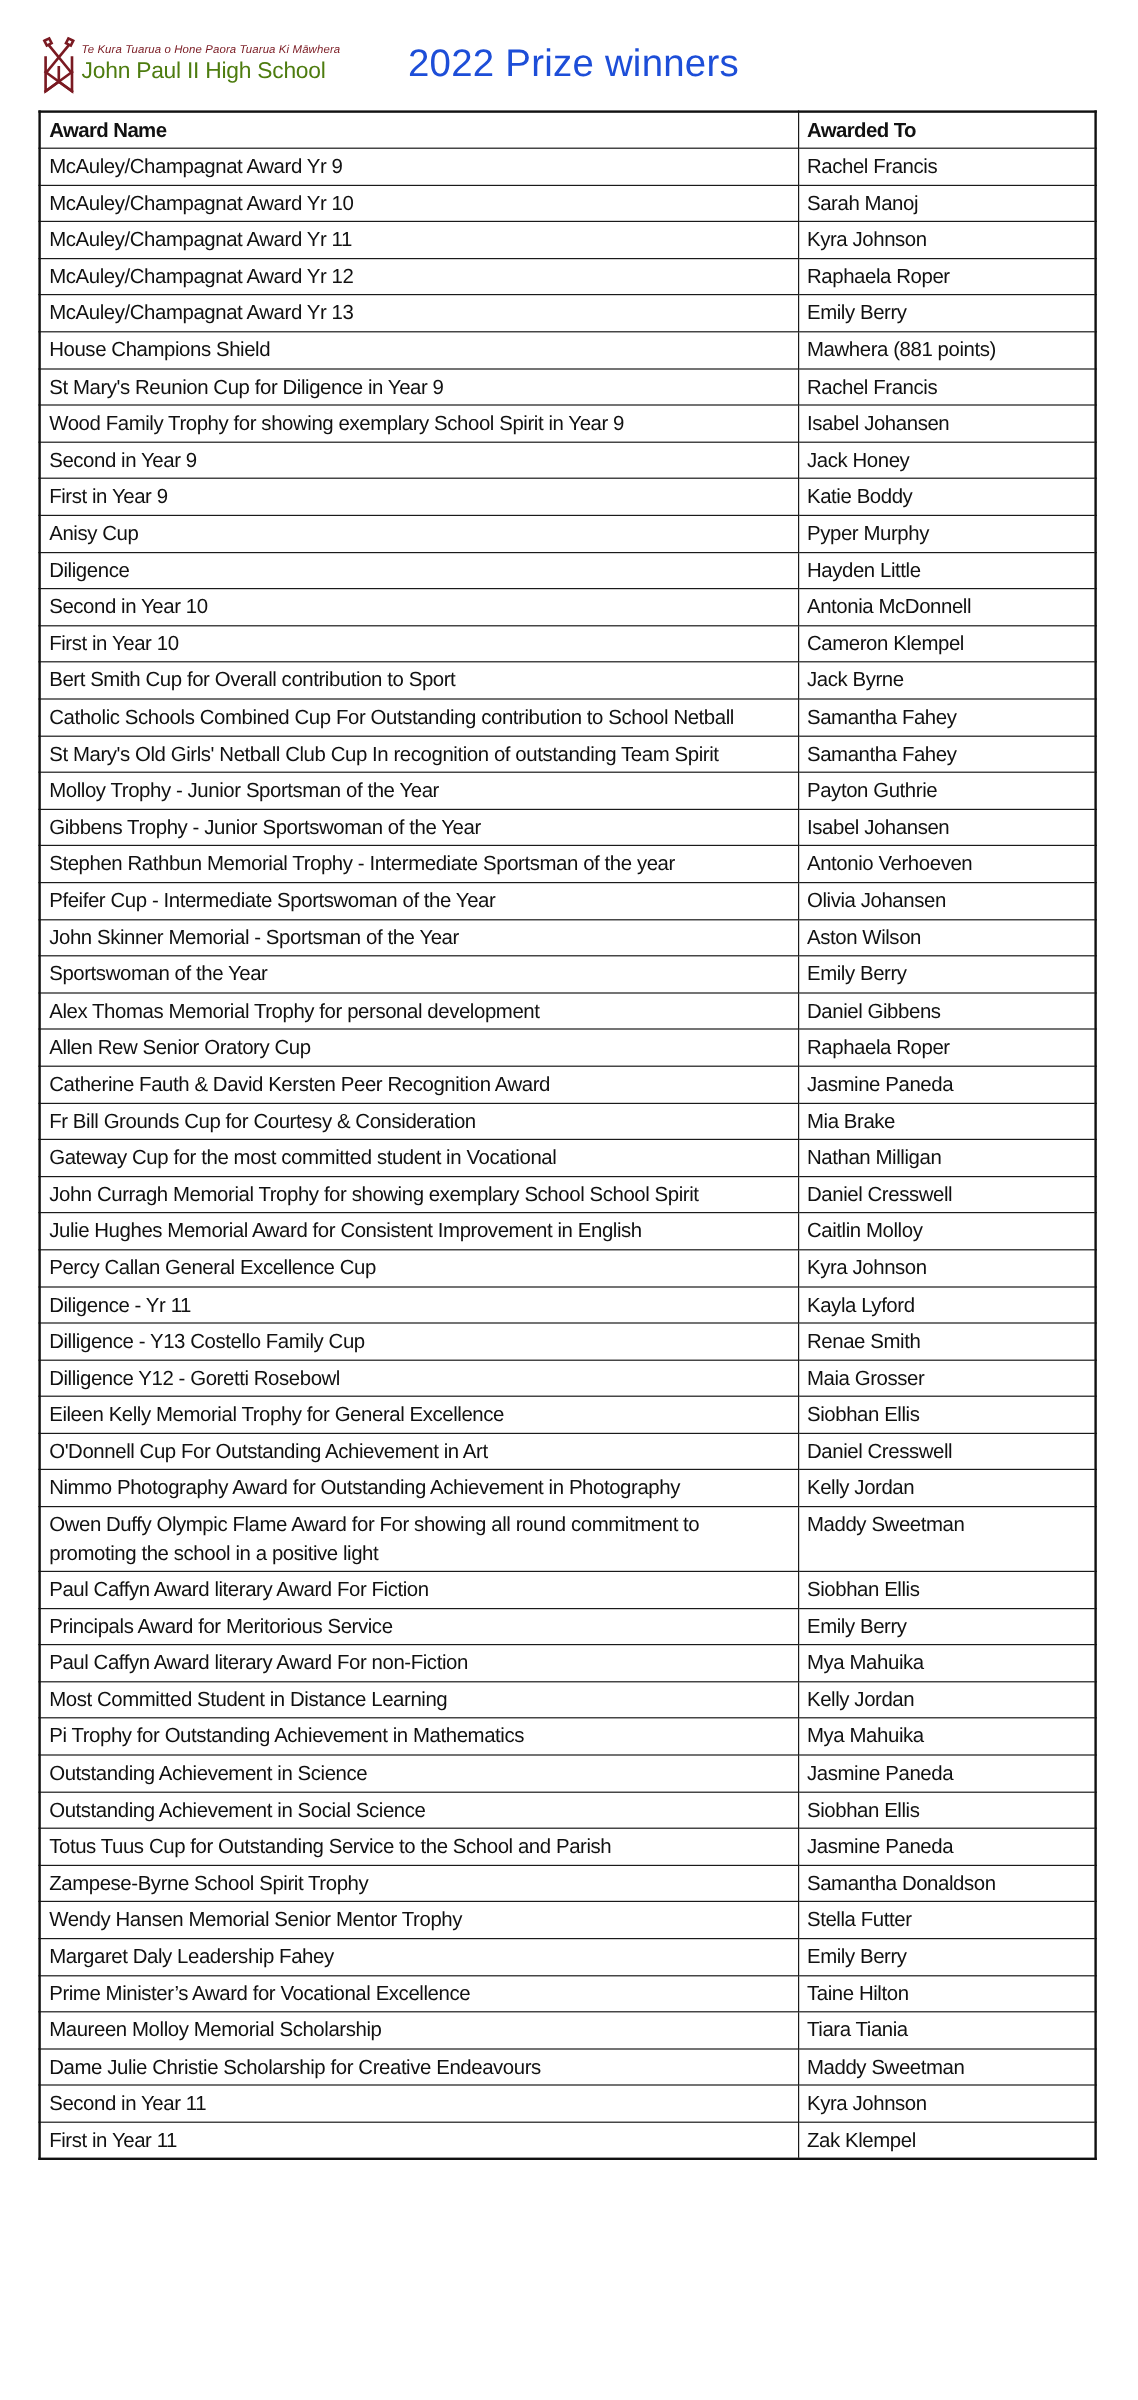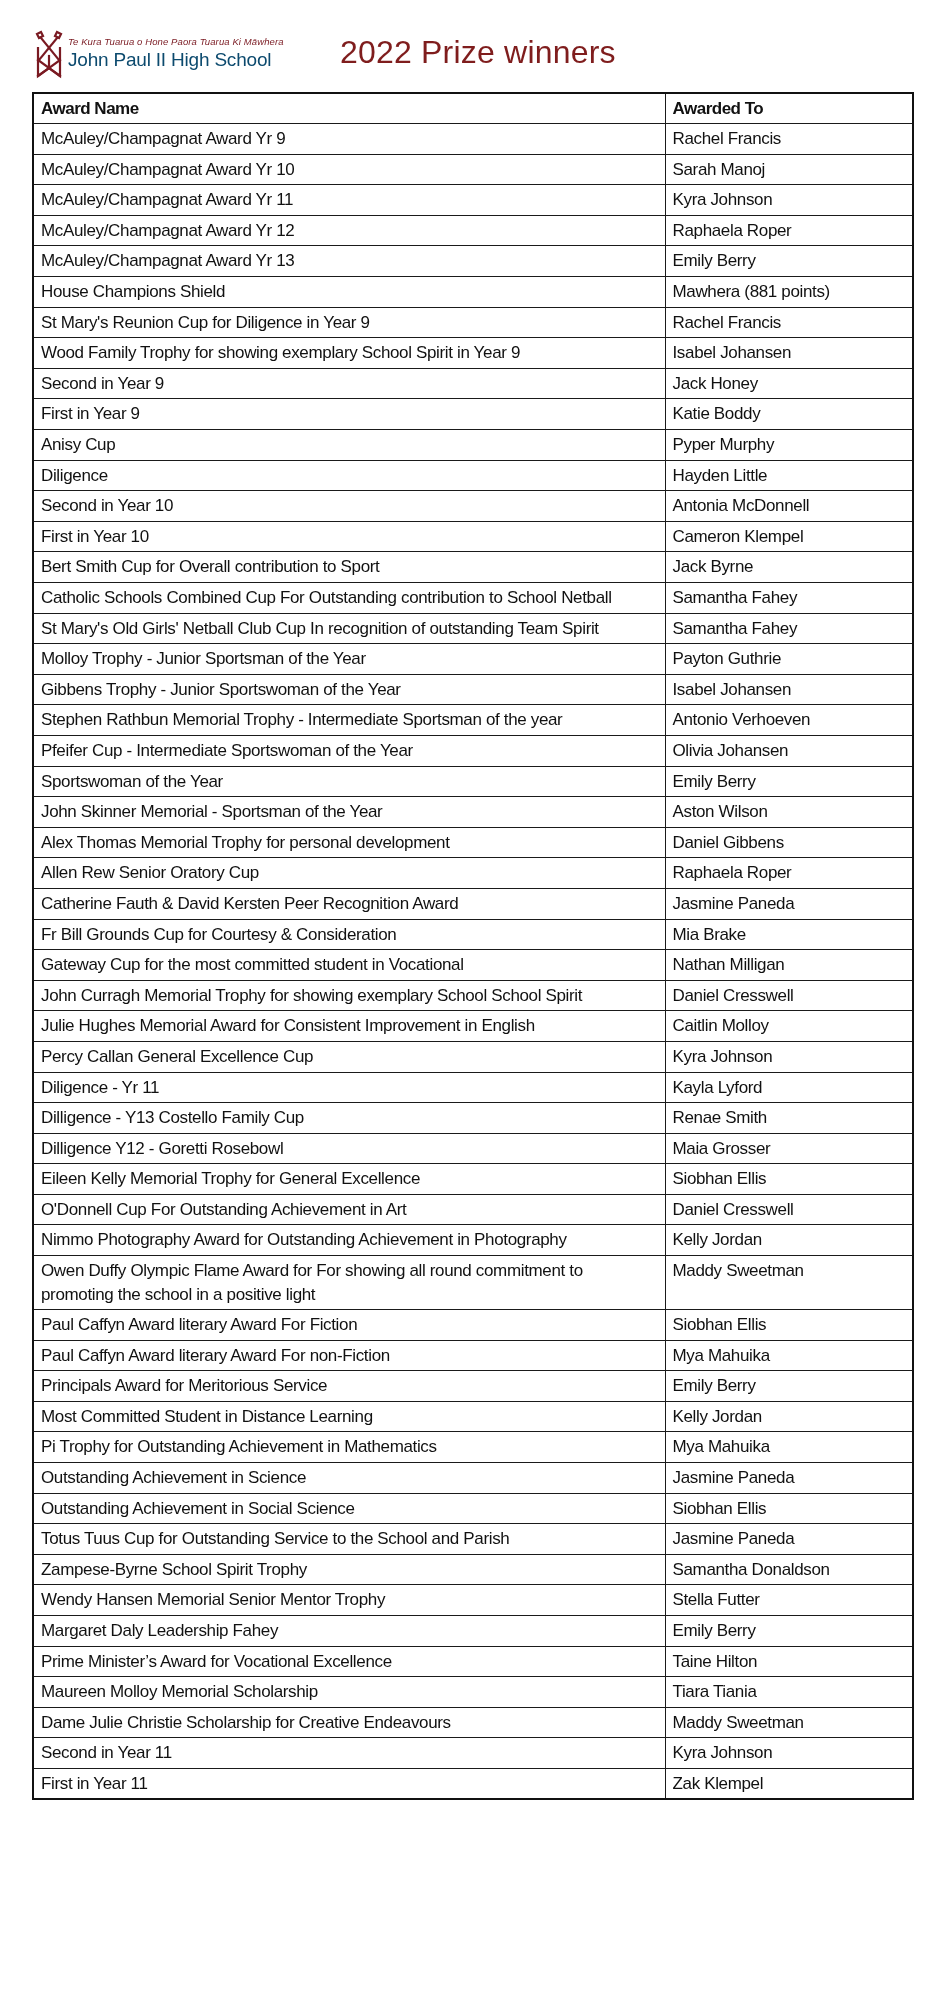--- a/index.html
+++ b/index.html
@@ -2,22 +2,22 @@
 <html><head>
   <meta charset="utf-8">
   <style>
     html, body { margin: 0; padding: 0; background: #ffffff; }
     body { width: 948px; height: 2000px; position: relative; overflow: hidden;
            font-family: "Liberation Sans", "DejaVu Sans", sans-serif; color: #111; }
     .header { position: absolute; left: 34px; top: 28px; height: 56px; width: 880px; }
     .logo { position: absolute; left: 0; top: 2px; width: 30px; height: 50px; }
     .school-block { position: absolute; left: 34px; top: 8px; }
     .school-motto { font-size: 9.5px; font-style: italic; color: #7a1a22; letter-spacing: 0.1px; white-space: nowrap; line-height: 12px; }
-    .school-name { font-size: 19px; color: #0c4a6e; white-space: nowrap; line-height: 24px; letter-spacing: -0.2px; }
-    .page-title { position: absolute; left: 306px; top: 6px; font-size: 32px; color: #7f1d1d; white-space: nowrap; letter-spacing: 0.2px; }
+    .school-name { font-size: 19px; color: #4d7c0f; white-space: nowrap; line-height: 24px; letter-spacing: -0.2px; }
+    .page-title { position: absolute; left: 306px; top: 6px; font-size: 32px; color: #1d4ed8; white-space: nowrap; letter-spacing: 0.2px; }
     .table-wrap { position: absolute; left: 32px; top: 92px; width: 880px; }
     table { border-collapse: collapse; width: 880px; table-layout: fixed; border: 2px solid #111; }
     col.c1 { width: 632px; }
     col.c2 { width: 248px; }
     th, td { border: 1.5px solid #1a1a1a; padding: 3px 7px 2px 7px; vertical-align: top;
              font-size: 17px; line-height: 24px; text-align: left; font-weight: normal;
              font-family: "Liberation Sans", sans-serif; letter-spacing: -0.35px; color: #111; }
     th { font-weight: bold; letter-spacing: -0.5px; }
     tr { height: 30.6px; }
   </style>
@@ -138,28 +138,28 @@
         </tr>
         <tr>
           <td>Stephen Rathbun Memorial Trophy - Intermediate Sportsman of the year</td>
           <td>Antonio Verhoeven</td>
         </tr>
         <tr>
           <td>Pfeifer Cup - Intermediate Sportswoman of the Year</td>
           <td>Olivia Johansen</td>
         </tr>
         <tr>
-          <td>Sportswoman of the Year</td>
-          <td>Emily Berry</td>
-        </tr>
-        <tr>
           <td>John Skinner Memorial - Sportsman of the Year</td>
           <td>Aston Wilson</td>
         </tr>
         <tr>
+          <td>Sportswoman of the Year</td>
+          <td>Emily Berry</td>
+        </tr>
+        <tr>
           <td>Alex Thomas Memorial Trophy for personal development</td>
           <td>Daniel Gibbens</td>
         </tr>
         <tr>
           <td>Allen Rew Senior Oratory Cup</td>
           <td>Raphaela Roper</td>
         </tr>
         <tr>
           <td>Catherine Fauth &amp; David Kersten Peer Recognition Award</td>
           <td>Jasmine Paneda</td>
@@ -210,26 +210,26 @@
         </tr>
         <tr>
           <td>Owen Duffy Olympic Flame Award for For showing all round commitment to promoting the school in a positive light</td>
           <td>Maddy Sweetman</td>
         </tr>
         <tr>
           <td>Paul Caffyn Award literary Award For Fiction</td>
           <td>Siobhan Ellis</td>
         </tr>
         <tr>
+          <td>Principals Award for Meritorious Service</td>
+          <td>Emily Berry</td>
+        </tr>
+        <tr>
           <td>Paul Caffyn Award literary Award For non-Fiction</td>
           <td>Mya Mahuika</td>
-        </tr>
-        <tr>
-          <td>Principals Award for Meritorious Service</td>
-          <td>Emily Berry</td>
         </tr>
         <tr>
           <td>Most Committed Student in Distance Learning</td>
           <td>Kelly Jordan</td>
         </tr>
         <tr>
           <td>Pi Trophy for  Outstanding Achievement in Mathematics</td>
           <td>Mya Mahuika</td>
         </tr>
         <tr>

